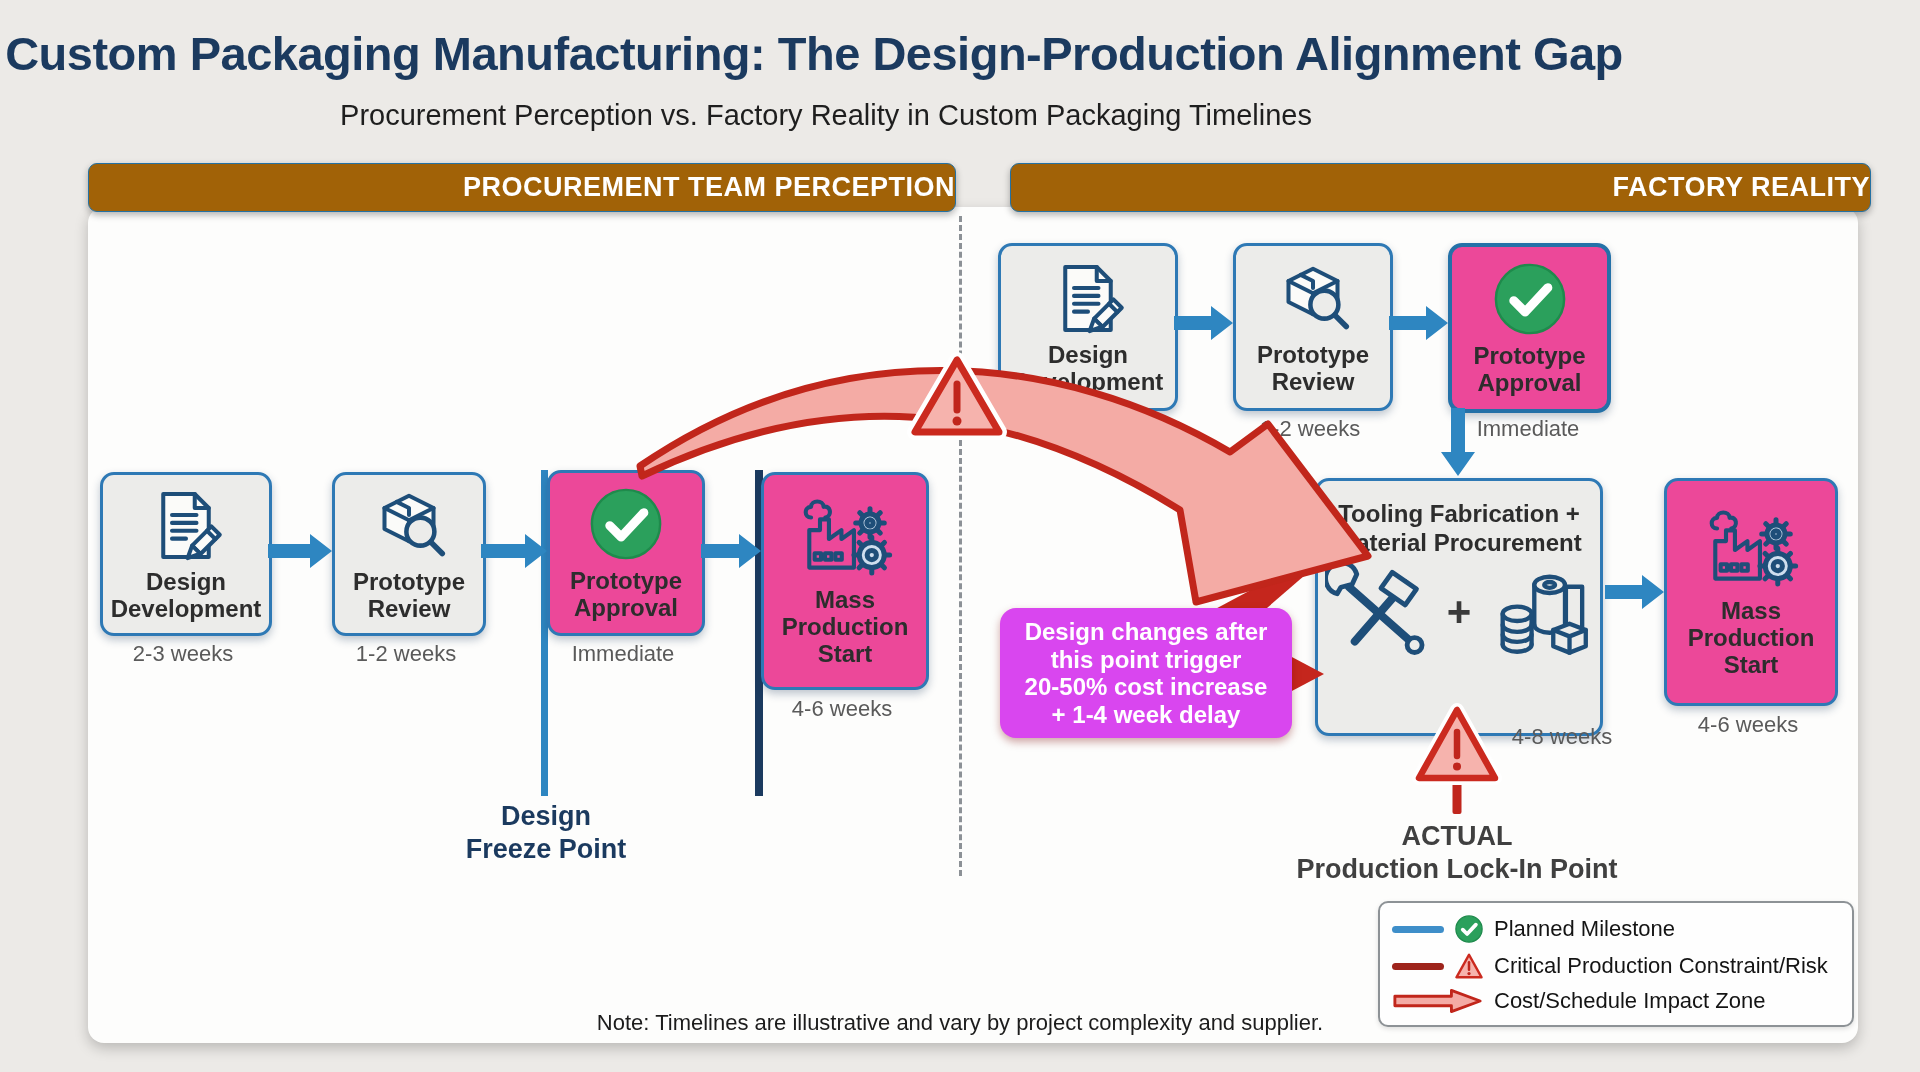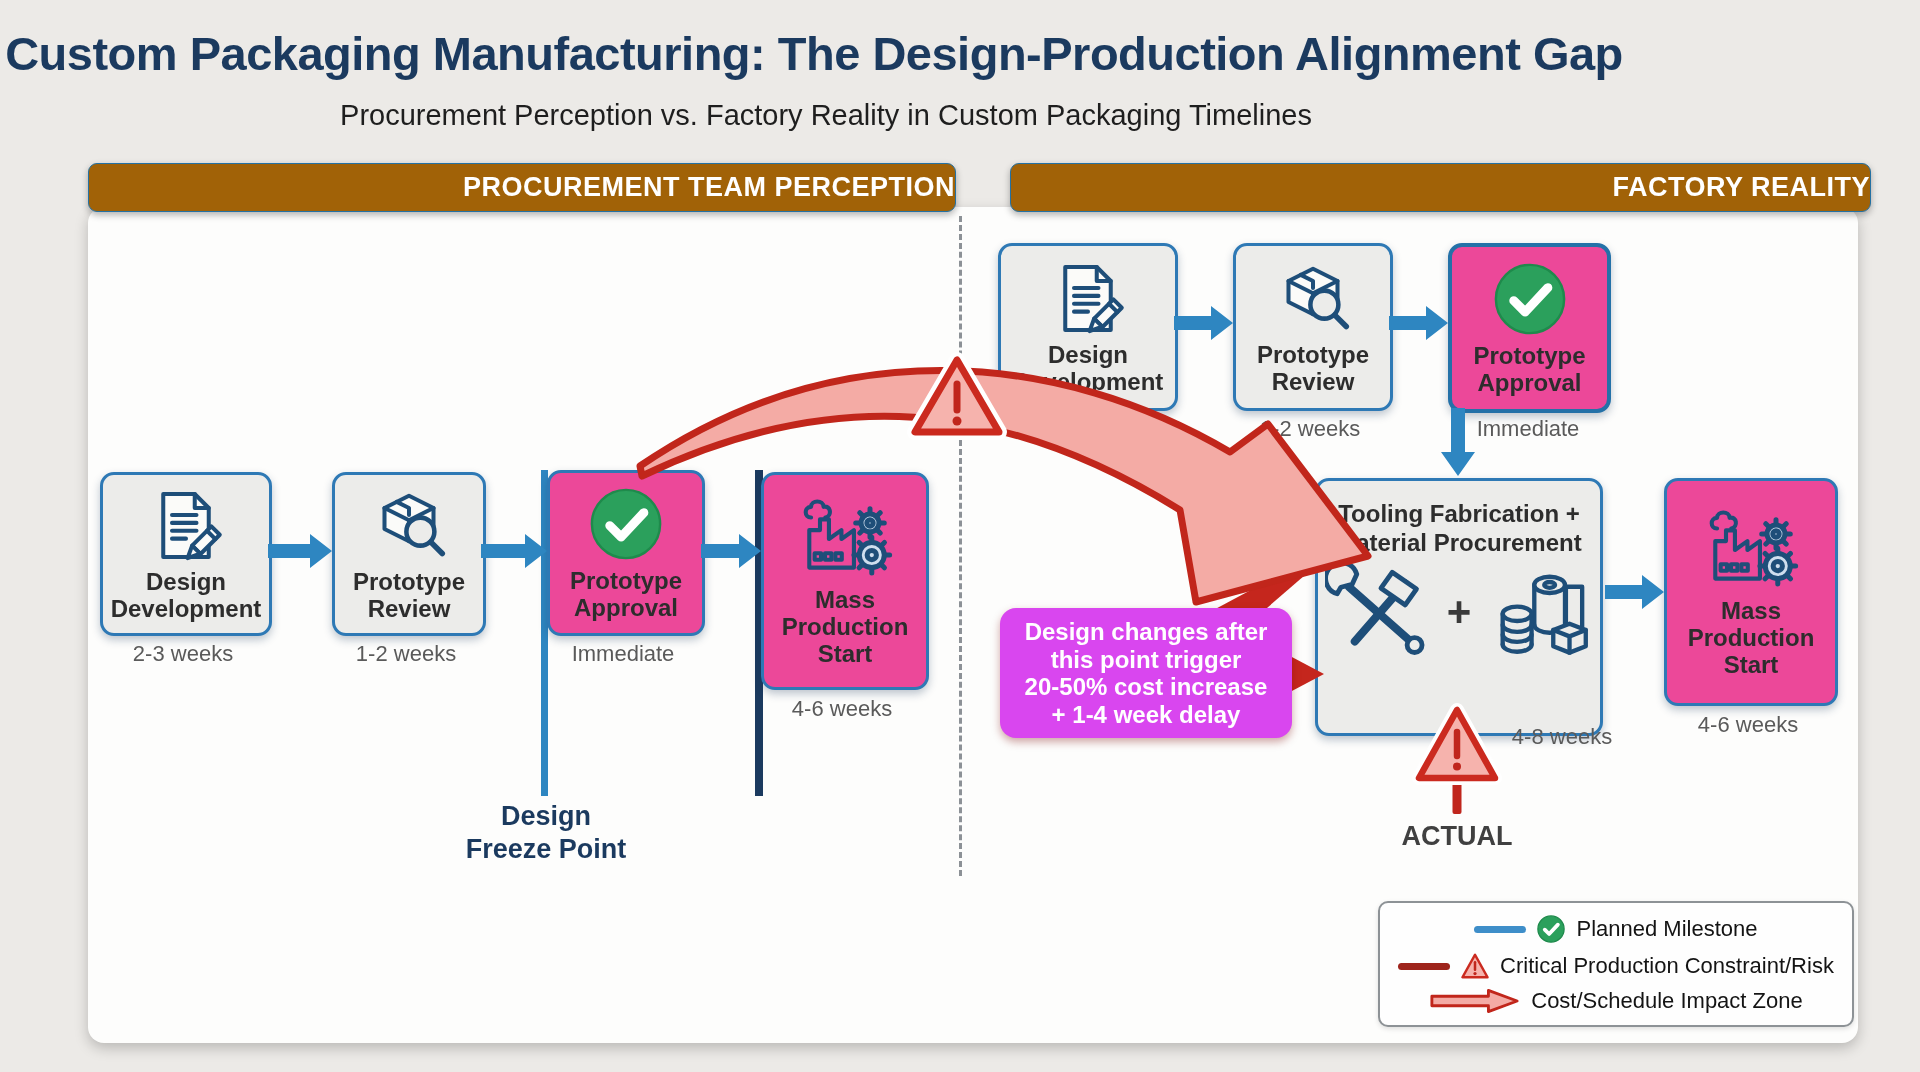--- a/index.html
+++ b/index.html
@@ -37,21 +37,21 @@
   .plus{font-size:42px;font-weight:bold;color:#3A3A3A;line-height:42px;}
   
   .callout{left:1000px;top:608px;width:292px;height:130px;background:#d946ef;border-radius:16px;
     box-shadow:0 4px 8px rgba(120,0,0,.35);z-index:7;display:flex;flex-direction:column;
     align-items:center;justify-content:center;}
   .callout div{color:#fff;font-weight:bold;font-size:24px;line-height:27.5px;text-align:center;}
   
   .legend{left:1378px;top:901px;width:476px;height:126px;background:#FEFEFE;border:2px solid #8D9296;
     border-radius:10px;z-index:7;display:flex;flex-direction:column;justify-content:space-evenly;
     padding:4px 12px;box-sizing:border-box;box-shadow:0 2px 5px rgba(0,0,0,.12);}
-  .lg-row{display:flex;align-items:center;gap:10px;justify-content:center;}
+  .lg-row{display:flex;align-items:center;gap:10px;}
   .lg-line{width:52px;height:7px;border-radius:3.5px;flex:none;}
   .lg-text{font-size:22px;color:#141414;white-space:nowrap;}
   .note{left:460px;top:1010px;width:1000px;text-align:center;font-size:22px;color:#1C1C1C;z-index:7;}
   .icon{flex:none;}
 </style>
 </head>
 <body>
 
 <div id="canvas">
 
@@ -219,20 +219,21 @@
 
   <div class="abs callout">
     <div>Design changes after</div>
     <div>this point trigger</div>
     <div>20-50% cost increase</div>
     <div>+ 1-4 week delay</div>
   </div>
 
   <div class="abs actual-label" style="left:1237px;top:820px;width:440px;">
     <div>ACTUAL</div>
+    <div>Production Lock-In Point</div>
   </div>
 
   <svg class="abs layer over">
 
     <g fill="#2E86C1">
       <polygon points="268,544 310,544 310,534 332,551 310,568 310,558 268,558"></polygon>
       <polygon points="481,544 525,544 525,534 547,551 525,568 525,558 481,558"></polygon>
       <polygon points="701,544 739,544 739,534 761,551 739,568 739,558 701,558"></polygon>
       <polygon points="1174,316 1211,316 1211,306 1233,323 1211,340 1211,330 1174,330"></polygon>
       <polygon points="1389,316 1426,316 1426,306 1448,323 1426,340 1426,330 1389,330"></polygon>
@@ -280,14 +281,15 @@
       <div class="lg-text">Critical Production Constraint/Risk</div>
     </div>
     <div class="lg-row">
       <svg class="icon" width="92" height="26" viewBox="0 0 96 26">
         <polygon points="3,8 62,8 62,2 92,13 62,24 62,18 3,18" fill="#F4ABA5" stroke="#C1261B" stroke-width="3" stroke-linejoin="round"></polygon>
       </svg>
       <div class="lg-text">Cost/Schedule Impact Zone</div>
     </div>
   </div>
 
+  <div class="abs note">Note: Timelines are illustrative and vary by project complexity and supplier.</div>
 
 </div>
 
 </body></html>

